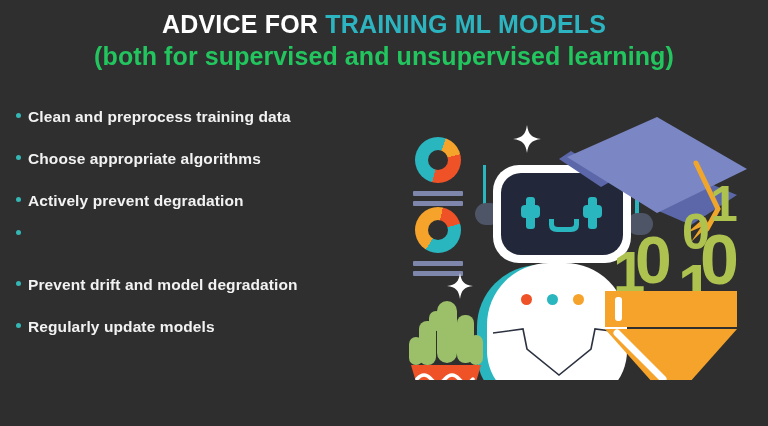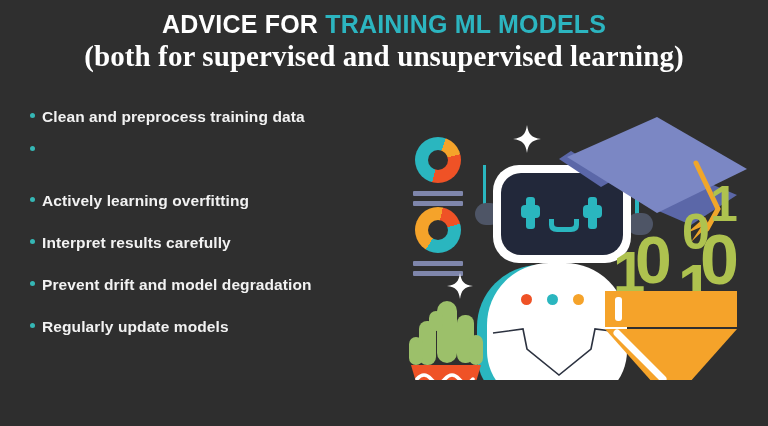--- a/index.html
+++ b/index.html
@@ -28,33 +28,32 @@
   .title-line1 {
     font-size: 25px;
     font-weight: bold;
     line-height: 32px;
     letter-spacing: 0.2px;
     color: #ffffff;
     white-space: nowrap;
   }
   .title-accent { color: #2cb5c0; }
   .title-line2 {
-    font-size: 29px;
+    font-size: 25px;
     font-weight: bold;
     line-height: 33px;
     letter-spacing: 0.1px;
-    color: #ffffff;
+    color: #22c55e;
     white-space: nowrap;
-    font-family: Liberation Serif, serif;
   }
 
   
   .bullets {
     position: absolute;
-    left: 30px;
+    left: 16px;
     top: 108px;
     width: 380px;
   }
   .bullet-row {
     display: flex;
     align-items: baseline;
     height: 42px;
   }
   .bullet-dot {
     width: 5px;
@@ -155,28 +154,28 @@
     <div class="title-line2">(both for supervised and unsupervised learning)</div>
   </div>
 
   <div class="bullets">
     <div class="bullet-row">
       <span class="bullet-dot"></span>
       <span class="bullet-text">Clean and preprocess training data</span>
     </div>
     <div class="bullet-row">
       <span class="bullet-dot"></span>
-    </div>
-    <div class="bullet-row">
-      <span class="bullet-dot"></span>
-      <span class="bullet-text">Actively learning overfitting</span>
-    </div>
-    <div class="bullet-row">
-      <span class="bullet-dot"></span>
-      <span class="bullet-text">Interpret results carefully</span>
+      <span class="bullet-text">Choose appropriate algorithms</span>
+    </div>
+    <div class="bullet-row">
+      <span class="bullet-dot"></span>
+      <span class="bullet-text">Actively prevent degradation</span>
+    </div>
+    <div class="bullet-row">
+      <span class="bullet-dot"></span>
     </div>
     <div class="bullet-row">
       <span class="bullet-dot"></span>
       <span class="bullet-text">Prevent drift and model degradation</span>
     </div>
     <div class="bullet-row">
       <span class="bullet-dot"></span>
       <span class="bullet-text">Regularly update models</span>
     </div>
   </div>

